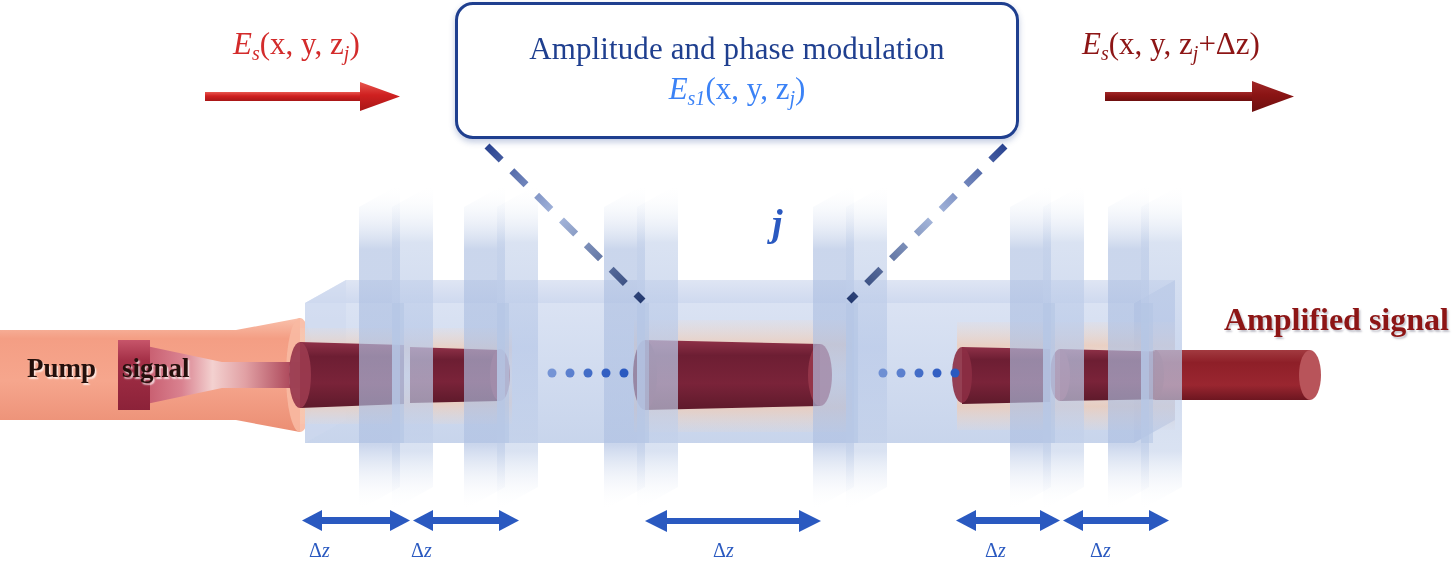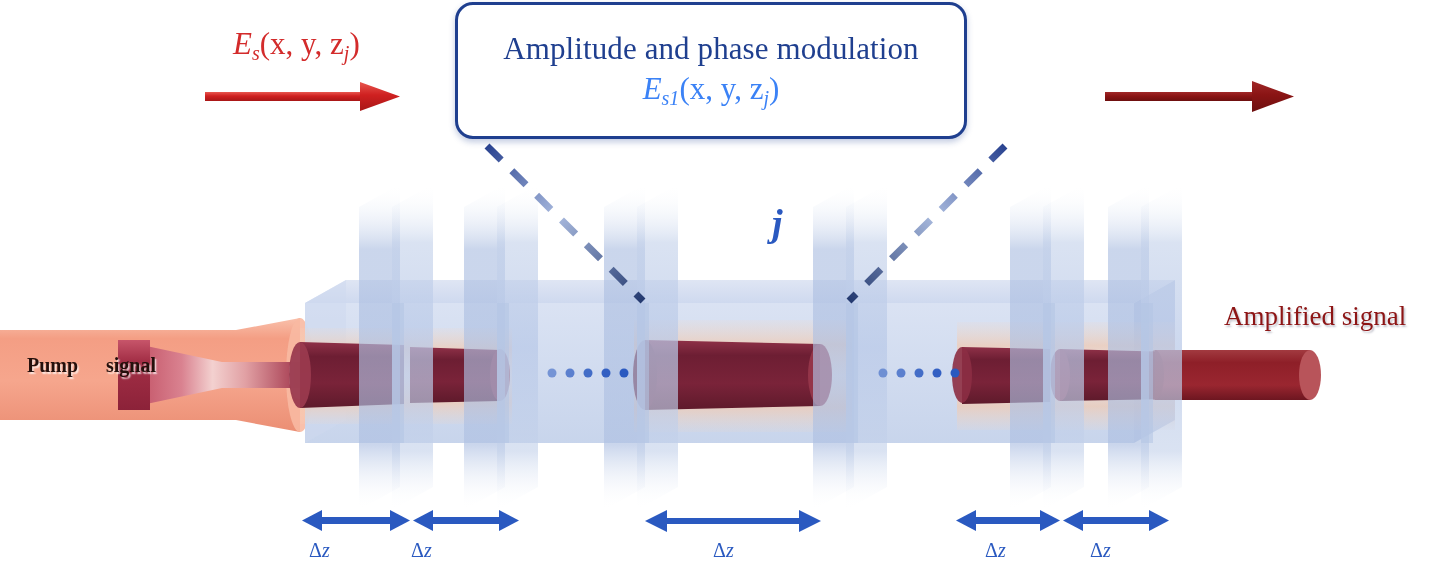--- a/index.html
+++ b/index.html
@@ -19,48 +19,48 @@
     font-size:31px;
   }
   .formula .sub{font-size:20px;vertical-align:-0.28em;font-style:italic;}
   .formula .up{font-style:normal;}
 
   #label-es-in{left:233px;top:28px;color:#d32b2b;}
   #label-es-out{left:1082px;top:28px;color:#8d1515;}
 
   
   #mod-box{
-    position:absolute;left:455px;top:2px;width:512px;height:137px;
+    position:absolute;left:455px;top:2px;width:564px;height:137px;
     border:3.5px solid #1f3f8f;border-radius:18px;background:#ffffff;
     box-sizing:border-box;
     display:flex;flex-direction:column;align-items:center;justify-content:center;
     box-shadow:0 3px 6px rgba(31,63,143,.28);
   }
   #mod-title{
     font-size:31px;color:#1f3f8f;font-family:"Liberation Serif", serif;
     letter-spacing:.1px;margin-bottom:4px;
   }
   #mod-formula{font-size:31px;color:#3b82f6;}
 
   
   #label-j{
     left:772px;top:204px;color:#2a59c0;font-size:38px;
     font-style:italic;font-weight:bold;font-family:"Liberation Serif", serif;
   }
 
   
   .beamtxt{
-    font-family:"Liberation Serif", serif;font-weight:bold;font-size:20px;
+    font-family:"Liberation Serif", serif;font-weight:bold;font-size:27px;
     color:#24100c;text-shadow:1.5px 1.5px 1.5px rgba(255,255,255,.75);
   }
   #label-pump{left:27px;top:355px;}
-  #label-signal{left:106px;top:355px;}
+  #label-signal{left:122px;top:355px;}
   #label-amplified{
-    left:1224px;top:303px;font-family:"Liberation Serif", serif;font-weight:normal;
-    font-size:27px;color:#8d1515;text-shadow:1.5px 1.5px 2px rgba(120,120,140,.45);
+    left:1224px;top:303px;font-family:"Liberation Serif", serif;font-weight:bold;
+    font-size:32px;color:#8d1515;text-shadow:1.5px 1.5px 2px rgba(120,120,140,.45);
   }
 
   
   .dz{
     color:#2a59c0;font-size:20px;font-style:italic;
     font-family:"Liberation Serif", serif;
   }
   .dz .d{font-style:normal;}
 </style>
 </head>
@@ -302,20 +302,23 @@
         <polygon points="1063,520.5 1083,510 1083,531"></polygon>
         <polygon points="1169,520.5 1149,510 1149,531"></polygon>
       </g>
     </g>
   </svg>
 
   <div class="lbl formula" id="label-es-in">
     <span>E</span><span class="sub">s</span><span class="up">(x, y, z</span><span class="sub">j</span><span class="up">)</span>
   </div>
 
+  <div class="lbl formula" id="label-es-out">
+    <span>E</span><span class="sub">s</span><span class="up">(x, y, z</span><span class="sub">j</span><span class="up">+Δz</span><span class="up">)</span>
+  </div>
 
   <div id="mod-box">
     <div id="mod-title">Amplitude and phase modulation</div>
     <div id="mod-formula" class="formula">
       <span>E</span><span class="sub">s1</span><span class="up">(x, y, z</span><span class="sub">j</span><span class="up">)</span>
     </div>
   </div>
 
   <div class="lbl" id="label-j">j</div>
 

